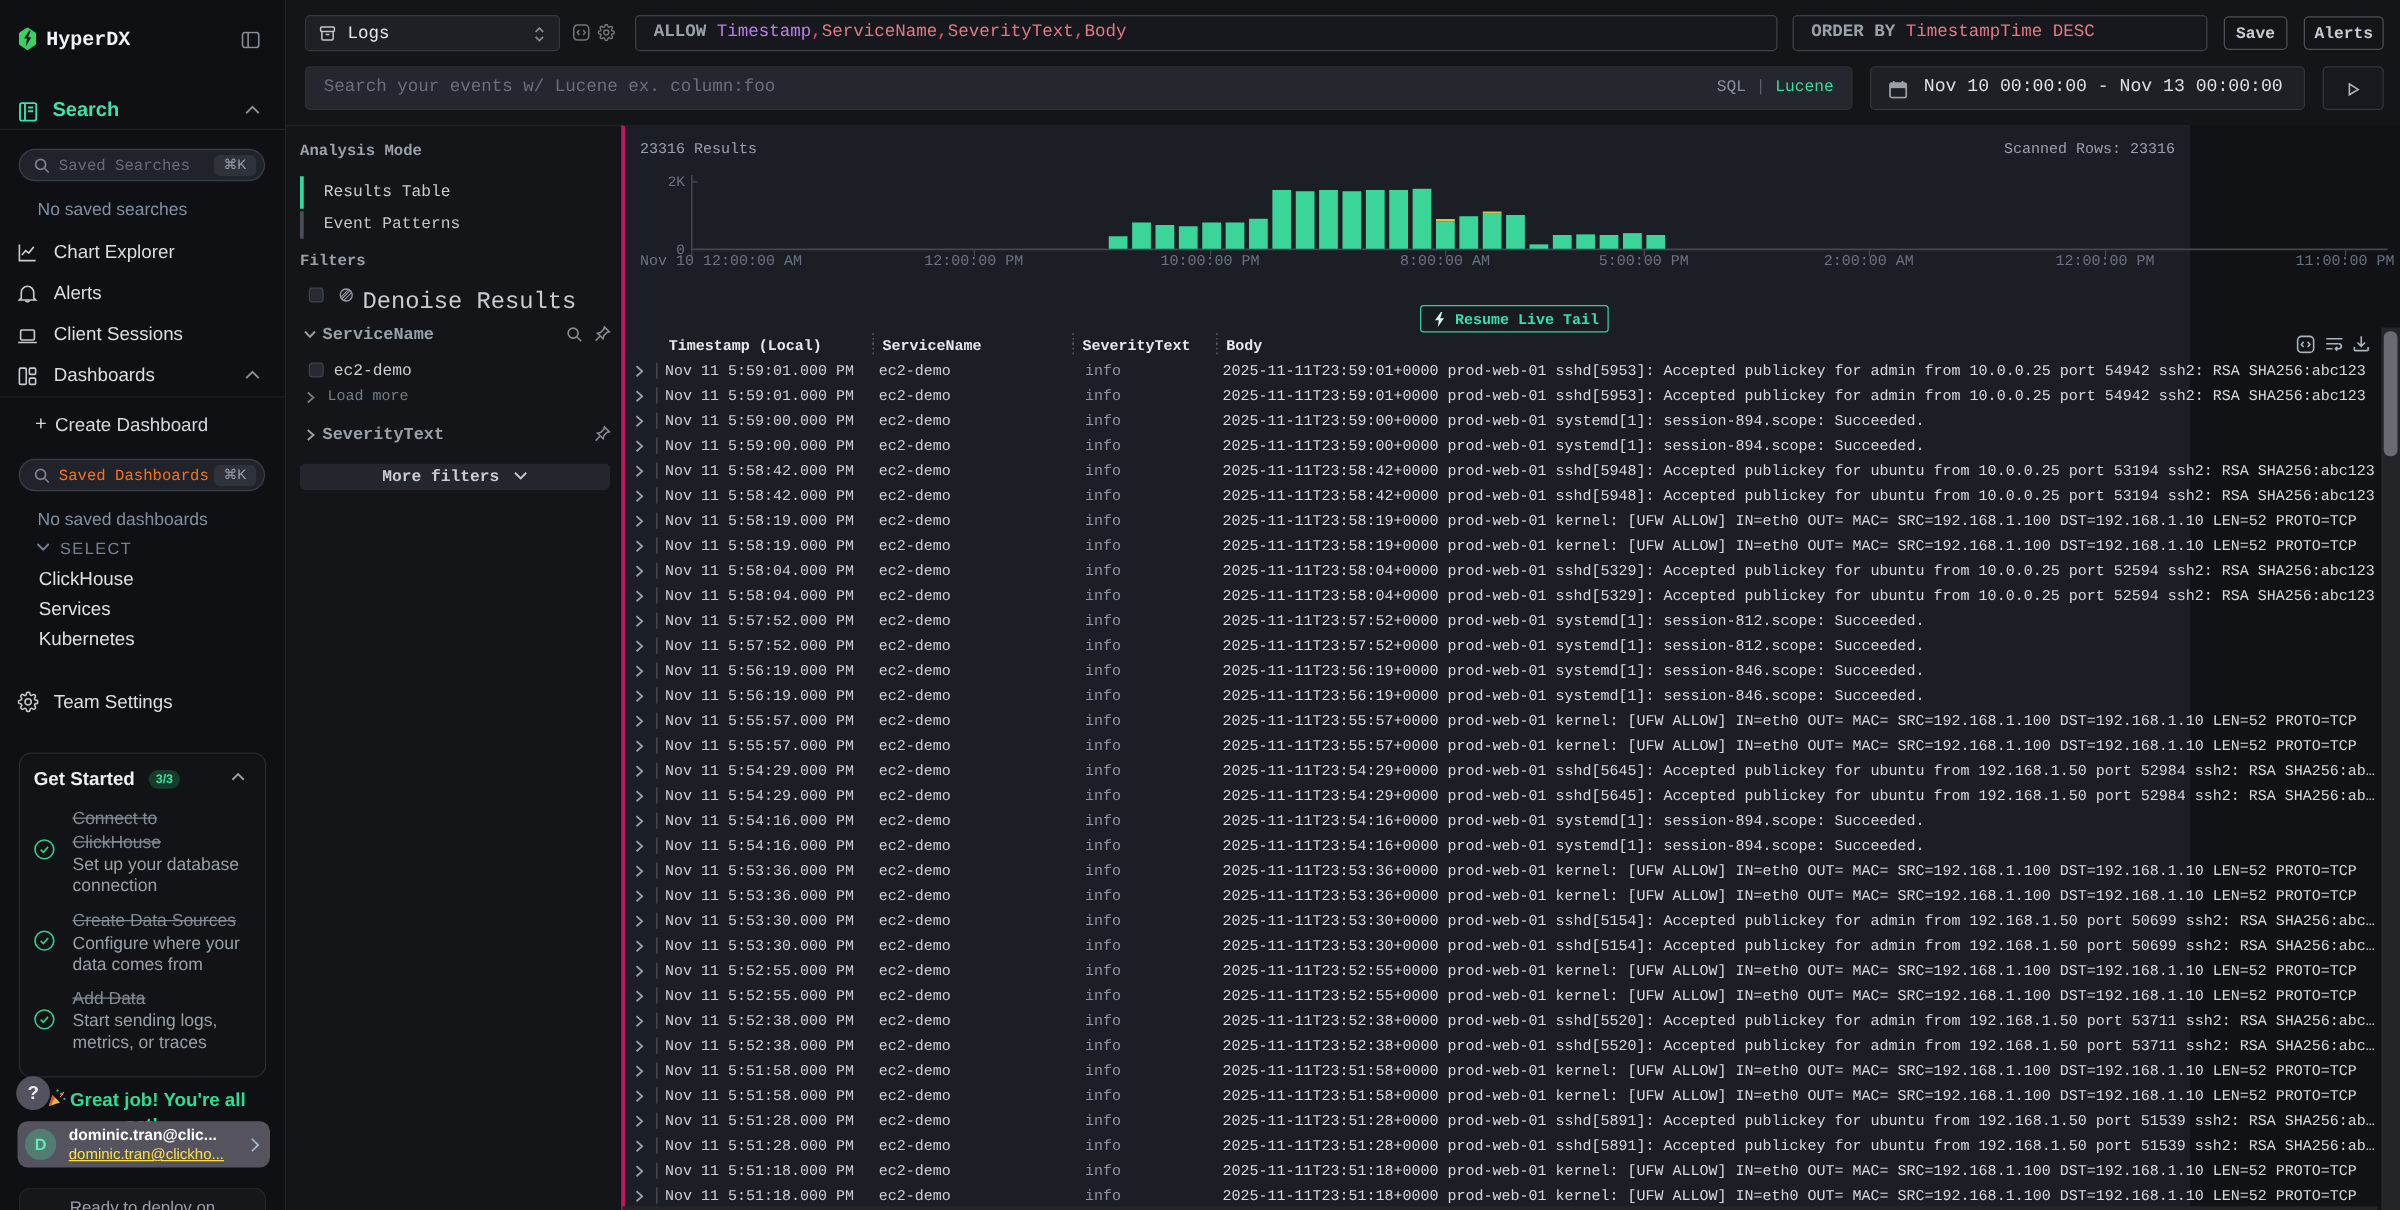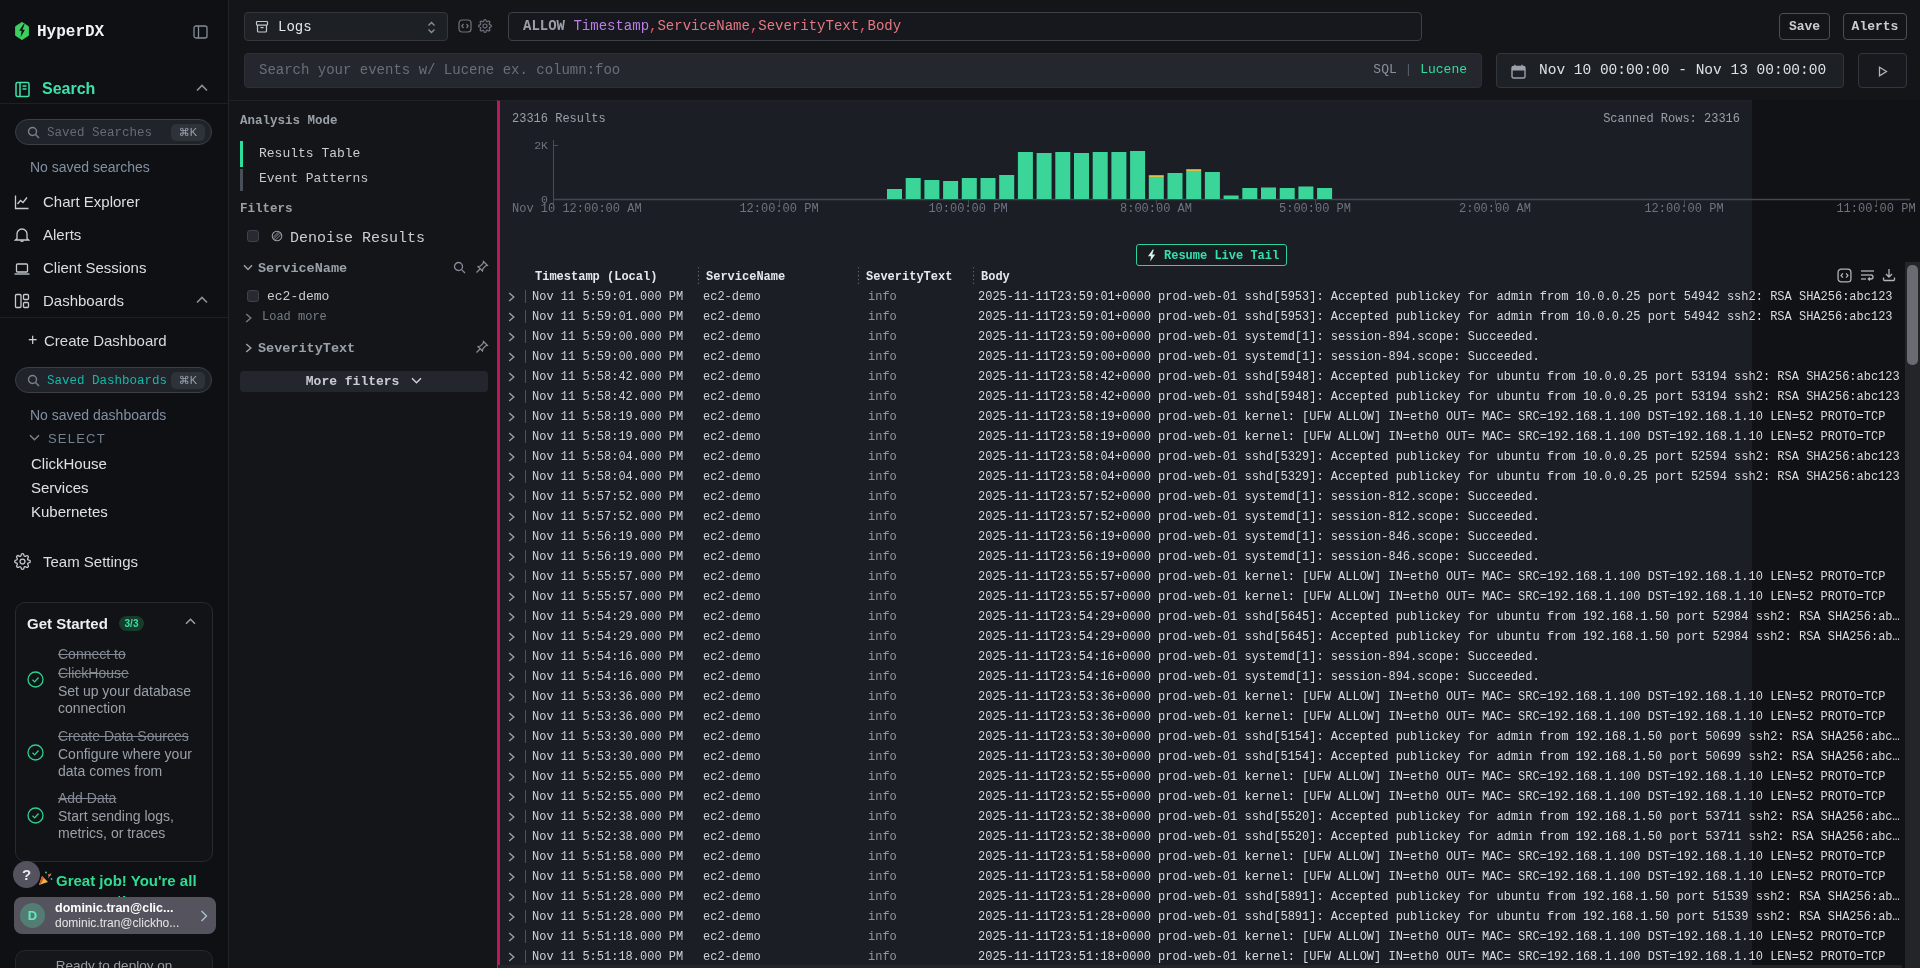--- a/index.html
+++ b/index.html
@@ -72,21 +72,21 @@
     <svg class="abs" style="left:196px;top:296px" width="12" height="8" viewBox="0 0 12 8" fill="none" stroke="#8b919a" stroke-width="1.6">
       <path d="M1 6.5 L6 1.5 L11 6.5"></path>
     </svg>
 <div class="abs" style="left:28px;top:331px;font-size:16px;color:#cfd4da;">+</div>
 <div class="abs" style="left:44px;top:332px;font-size:15px;color:#d6dae0;">Create Dashboard</div>
 <div class="abs" style="left:15px;top:367px;width:197px;height:26px;background:#202329;border:1px solid #3a3f46;border-radius:13px;">
 <svg class="abs" style="left:11px;top:6px" width="13" height="13" viewBox="0 0 13 13" fill="none" stroke="#7c828c" stroke-width="1.4">
         <circle cx="5.5" cy="5.5" r="4"></circle>
         <line x1="8.6" y1="8.6" x2="12" y2="12"></line>
       </svg>
-<div class="abs mono" style="left:31px;top:6px;font-size:12.5px;color:#14b8a6;">Saved Dashboards</div>
+<div class="abs mono" style="left:31px;top:6px;font-size:12.5px;color:#f97316;">Saved Dashboards</div>
 <div class="abs" style="left:155px;top:4px;width:34px;height:17px;background:#2e333a;border-radius:5px;text-align:center;font-size:11px;line-height:17px;color:#9ba2ac;">⌘K</div>
 </div>
 <div class="abs" style="left:30px;top:407px;font-size:14px;color:#8290a2;">No saved dashboards</div>
 <svg class="abs" style="left:29px;top:434px" width="11" height="7" viewBox="0 0 11 7" fill="none" stroke="#76828f" stroke-width="1.5">
       <path d="M1 1.2 L5.5 5.8 L10 1.2"></path>
     </svg>
 <div class="abs" style="left:48px;top:431px;font-size:13px;color:#76828f;letter-spacing:1.2px;">SELECT</div>
 <div class="abs" style="left:31px;top:455px;font-size:15px;color:#dde1e6;">ClickHouse</div>
 <div class="abs" style="left:31px;top:479px;font-size:15px;color:#dde1e6;">Services</div>
 <div class="abs" style="left:31px;top:503px;font-size:15px;color:#dde1e6;">Kubernetes</div>
@@ -130,21 +130,21 @@
 <circle cx="11" cy="4" r="1" fill="#e85f8a"></circle>
     <circle cx="13.5" cy="8" r="0.9" fill="#4aa3e8"></circle>
     <circle cx="8" cy="1.5" r="0.9" fill="#47d18c"></circle>
     <path d="M10 6.5 q2 -1 3 -4" stroke="#e8b73c" stroke-width="0.8" fill="none"></path>
   </svg>
 <div class="abs" style="left:56px;top:872px;font-size:15px;font-weight:bold;color:#2edc92;">Great job! You're all</div>
 <div class="abs" style="left:100px;top:892px;font-size:15px;font-weight:bold;color:#2edc92;">set!</div>
 <div class="abs" style="left:14px;top:897px;width:202px;height:37px;background:#55545e;border-radius:8px;">
 <div class="abs" style="left:6px;top:6px;width:25px;height:25px;border-radius:50%;background:#537d72;text-align:center;line-height:25px;font-size:13px;font-weight:bold;color:#62e8c0;">D</div>
 <div class="abs" style="left:41px;top:4px;font-size:12.5px;font-weight:bold;color:#ffffff;">dominic.tran@clic...</div>
-<div class="abs" style="left:41px;top:19px;font-size:12px;color:#e5e5e5;">dominic.tran@clickho...</div>
+<div class="abs" style="left:41px;top:19px;font-size:12px;color:#fde047;text-decoration:underline;">dominic.tran@clickho...</div>
 <svg class="abs" style="left:186px;top:13px" width="8" height="12" viewBox="0 0 8 12" fill="none" stroke="#aebdd2" stroke-width="1.4">
       <path d="M1.5 1 L6.5 6 L1.5 11"></path>
     </svg>
 </div>
 <div class="abs" style="left:13px;top:861px;width:27px;height:27px;border-radius:50%;background:#53525e;text-align:center;line-height:27px;font-size:15px;font-weight:bold;color:#e8eaee;">?</div>
 <div class="abs" style="left:15px;top:950px;width:198px;height:18px;background:#15171b;border:1px solid #24272c;border-radius:10px 10px 0 0;border-bottom:none;">
 <div style="text-align:center;font-size:13.5px;color:#9aa0a8;padding-top:7px;">Ready to deploy on</div>
   </div>
 <div id="topbar">
 <div class="abs" style="left:15px;top:12px;width:204px;height:29px;background:#1d2025;border:1px solid #33373d;border-radius:4px;">
@@ -163,20 +163,22 @@
       <rect x="1" y="1" width="12" height="12" rx="3"></rect>
       <path d="M5.5 5 L3.8 7 L5.5 9"></path>
       <path d="M8.5 5 L10.2 7 L8.5 9"></path>
     </svg>
 <svg class="abs" style="left:249px;top:19px" width="14" height="14" viewBox="0 0 24 24" fill="none" stroke="#70767e" stroke-width="2">
       <path d="M12 15.5A3.5 3.5 0 1 0 12 8.5a3.5 3.5 0 0 0 0 7z"></path>
       <path d="M19.4 15a1.65 1.65 0 0 0 .33 1.82l.06.06a2 2 0 1 1-2.83 2.83l-.06-.06a1.65 1.65 0 0 0-1.82-.33 1.65 1.65 0 0 0-1 1.51V21a2 2 0 1 1-4 0v-.09A1.65 1.65 0 0 0 9 19.4a1.65 1.65 0 0 0-1.82.33l-.06.06a2 2 0 1 1-2.83-2.83l.06-.06a1.65 1.65 0 0 0 .33-1.82 1.65 1.65 0 0 0-1.51-1H3a2 2 0 1 1 0-4h.09A1.65 1.65 0 0 0 4.6 9a1.65 1.65 0 0 0-.33-1.82l-.06-.06a2 2 0 1 1 2.83-2.83l.06.06a1.65 1.65 0 0 0 1.82.33H9a1.65 1.65 0 0 0 1-1.51V3a2 2 0 1 1 4 0v.09a1.65 1.65 0 0 0 1 1.51 1.65 1.65 0 0 0 1.82-.33l.06-.06a2 2 0 1 1 2.83 2.83l-.06.06a1.65 1.65 0 0 0-.33 1.82V9a1.65 1.65 0 0 0 1.51 1H21a2 2 0 1 1 0 4h-.09a1.65 1.65 0 0 0-1.51 1z"></path>
     </svg>
 <div class="abs mono" style="left:279px;top:12px;width:914px;height:29px;background:#16181d;border:1px solid #3c4148;border-radius:4px;font-size:14px;line-height:27px;">
 <span style="margin-left:14px;font-weight:bold;color:#9ba1a9;">ALLOW</span> <span style="color:#bd7ee8;">Timestamp</span><span style="color:#e8566e;">,</span><span style="color:#e57882;">ServiceName</span><span style="color:#e8566e;">,</span><span style="color:#e57882;">SeverityText</span><span style="color:#e8566e;">,</span><span style="color:#e57882;">Body</span></div>
+<div class="abs mono" style="left:1205px;top:12px;width:332px;height:29px;background:#16181d;border:1px solid #3c4148;border-radius:4px;font-size:14px;line-height:27px;">
+<span style="margin-left:14px;font-weight:bold;color:#9ba1a9;">ORDER BY</span> <span style="color:#e57882;">TimestampTime DESC</span></div>
 <div class="abs mono" style="left:1550px;top:13px;width:51px;height:27px;border:1px solid #4a4f57;border-radius:4px;text-align:center;font-size:13px;line-height:25px;font-weight:bold;color:#c9cdd3;">Save</div>
 <div class="abs mono" style="left:1614px;top:13px;width:64px;height:27px;border:1px solid #4a4f57;border-radius:4px;text-align:center;font-size:13px;line-height:25px;font-weight:bold;color:#c9cdd3;">Alerts</div>
 <div class="abs" style="left:15px;top:53px;width:1238px;height:35px;background:#24272d;border:1px solid #2c3036;border-radius:4px;">
 <div class="abs mono" style="left:14px;top:8px;font-size:14px;color:#696f79;">Search your events w/ Lucene ex. column:foo</div>
 <div class="abs mono" style="right:14px;top:8px;font-size:13px;"><span style="color:#8b919a;">SQL</span> <span style="color:#5a606a;">|</span> <span style="color:#35dc9e;">Lucene</span></div>
 </div>
 <div class="abs" style="left:1267px;top:53px;width:348px;height:35px;background:#1d2025;border:1px solid #33373d;border-radius:4px;">
 <svg class="abs" style="left:14px;top:10px" width="15" height="15" viewBox="0 0 15 15" fill="#9ba1a9">
         <rect x="1" y="2.5" width="13" height="11.5" rx="1.5" fill="none" stroke="#9ba1a9" stroke-width="1.4"></rect>
         <rect x="1" y="2.5" width="13" height="4" fill="#9ba1a9"></rect>
@@ -198,21 +200,21 @@
 <div class="abs mono" style="left:30px;top:45px;font-size:13px;color:#c9cdd3;">Results Table</div>
 <div class="abs mono" style="left:30px;top:70px;font-size:13px;color:#c3c8ce;">Event Patterns</div>
 <div class="abs mono" style="left:11px;top:101px;font-size:12.5px;font-weight:bold;color:#9aa0a8;">Filters</div>
 <div class="abs" style="left:18px;top:129px;width:12px;height:12px;background:#272b31;border:1px solid #3e434b;border-radius:3px;"></div>
 <svg class="abs" style="left:42px;top:129px" width="12" height="12" viewBox="0 0 14 14" fill="none" stroke="#9aa0a8" stroke-width="1.2">
       <circle cx="7" cy="7" r="5.6"></circle>
       <path d="M3 10.5 L10.5 3" stroke-width="1"></path>
       <path d="M5 11.8 L11.8 5" stroke-width="1"></path>
       <path d="M2.3 8.8 L8.8 2.3" stroke-width="1"></path>
     </svg>
-<div class="abs mono" style="left:61px;top:129px;font-size:15px;color:#c9cdd3;">Denoise Results</div>
+<div class="abs mono" style="left:61px;top:129px;font-size:19px;color:#c9cdd3;">Denoise Results</div>
 <svg class="abs" style="left:14px;top:163px" width="10" height="7" viewBox="0 0 10 7" fill="none" stroke="#9aa0a8" stroke-width="1.5">
       <path d="M1 1.2 L5 5.5 L9 1.2"></path>
     </svg>
 <div class="abs mono" style="left:29px;top:160px;font-size:13.5px;font-weight:bold;color:#9aa0a8;">ServiceName</div>
 <svg class="abs" style="left:224px;top:160px" width="13" height="13" viewBox="0 0 13 13" fill="none" stroke="#878d96" stroke-width="1.3">
       <circle cx="5.5" cy="5.5" r="4"></circle>
       <line x1="8.6" y1="8.6" x2="12" y2="12"></line>
     </svg>
 <svg class="abs" style="left:246px;top:159px" width="14" height="14" viewBox="0 0 14 14" fill="none" stroke="#878d96" stroke-width="1.2">
       <path d="M8.5 1.5 L12.5 5.5 L10.5 6 L8 8.5 L7.5 11 L3 6.5 L5.5 6 L8 3.5 Z"></path>

